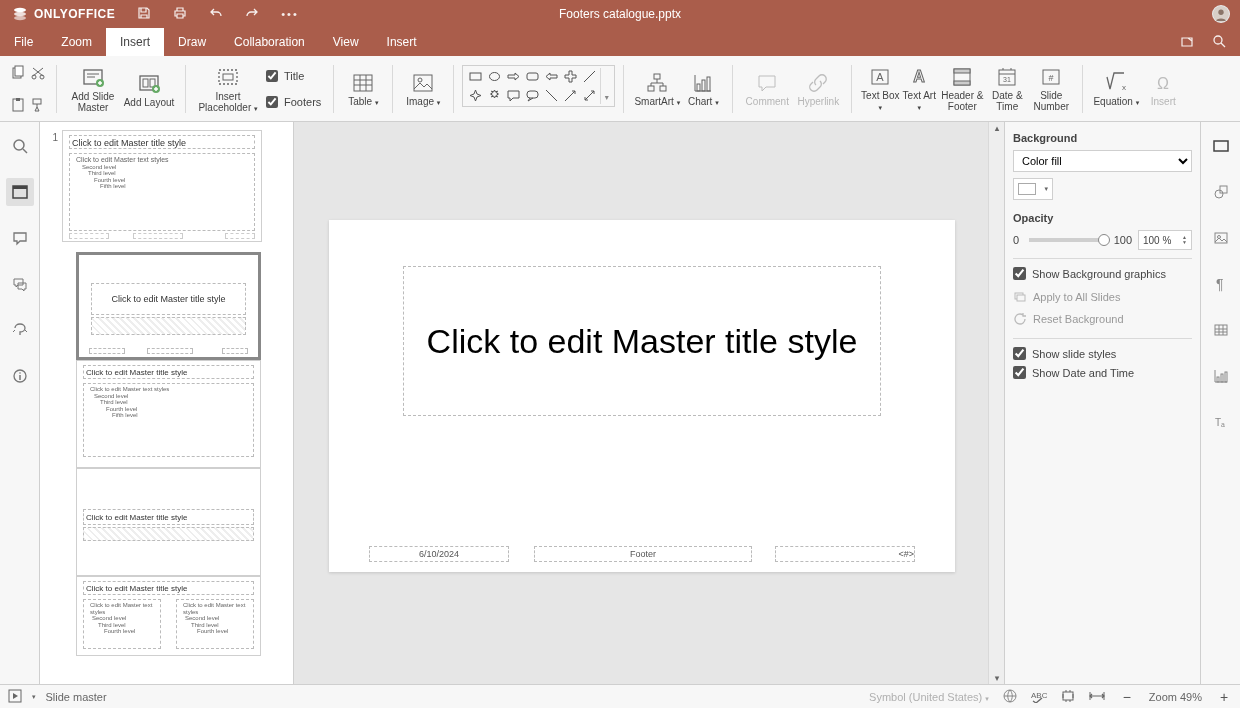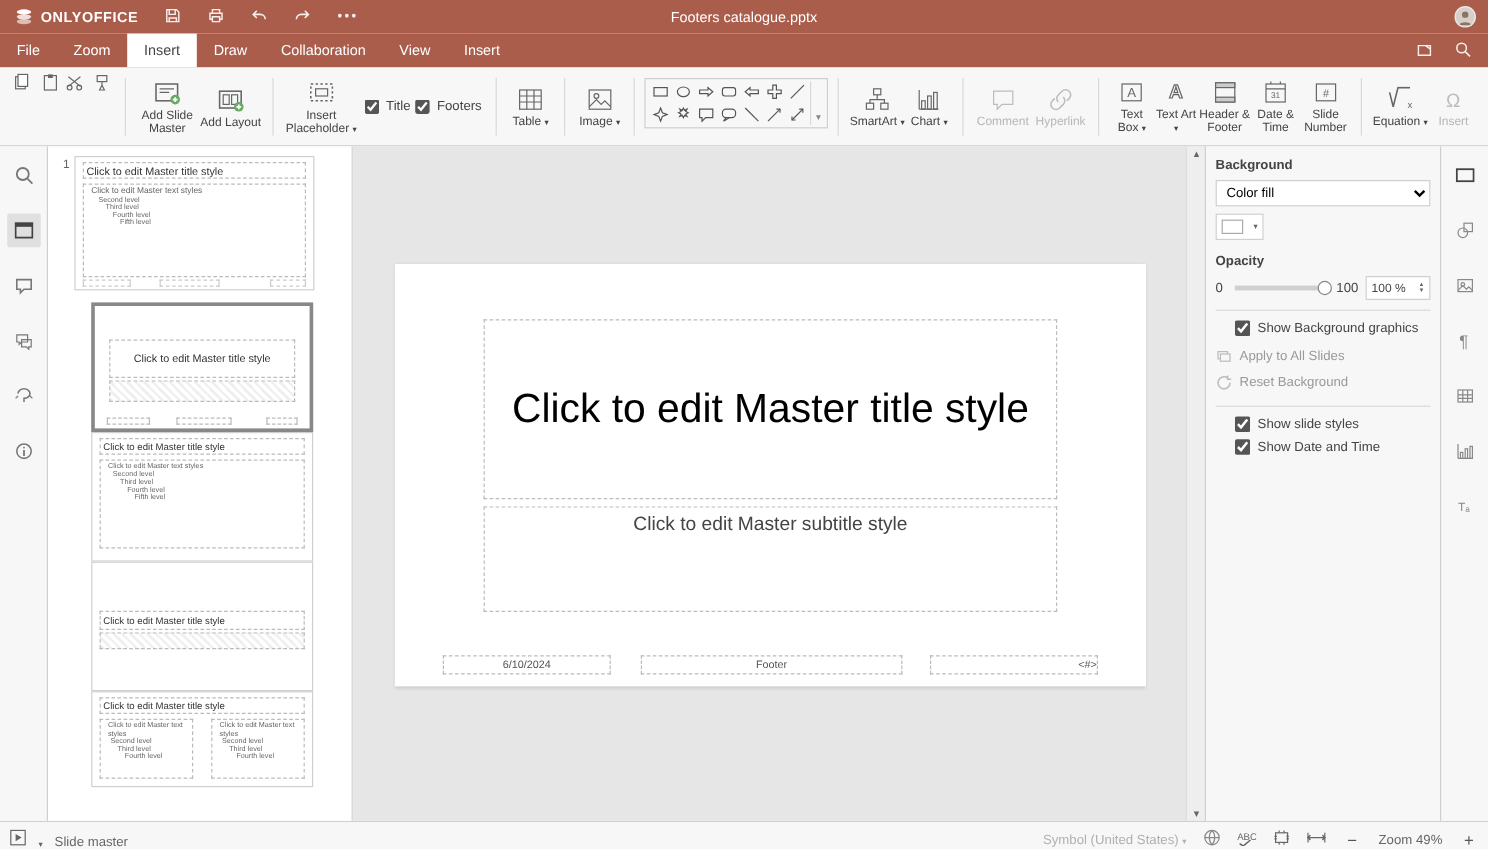--- a/index.html
+++ b/index.html
@@ -16,21 +16,21 @@
 
   
   .menubar { height: 28px; background: #aa5d4b; display: flex; align-items: stretch; color: #fff; position: relative; }
   .menubar .item { padding: 0 14px; display: flex; align-items: center; font-size: 12px; cursor: pointer; }
   .menubar .item.active { background: #fff; color: #444; }
   .menubar .right-icons { margin-left: auto; display: flex; align-items: center; gap: 18px; padding-right: 14px; opacity: 0.9; }
 
   
   .ribbon { height: 66px; background: #f7f7f7; border-bottom: 1px solid #cfcfcf; display: flex; align-items: stretch; padding: 3px 8px 2px 8px; }
   .ribbon .sep { width: 1px; background: #d9d9d9; margin: 6px 8px; }
-  .ribbon .col { display: flex; justify-content: space-around; height: 100%; gap: 4px; }
+  .ribbon .col { display: flex; flex-direction: column; justify-content: space-around; height: 100%; gap: 4px; }
   .ribbon .big { display: flex; flex-direction: column; align-items: center; justify-content: center; width: 56px; height: 100%; gap: 2px; cursor: pointer; }
   .ribbon .big .lbl { font-size: 10px; text-align: center; line-height: 1.1; color: #444; }
   .ribbon .big.disabled .lbl { color: #b6b6b6; }
   .ribbon .big.disabled svg { opacity: 0.4; }
   .ribbon .chk { display: flex; align-items: center; gap: 6px; font-size: 11px; cursor: pointer; }
   .ribbon .chk input { width: 12px; height: 12px; }
   .ribbon .iconbtn { width: 20px; height: 20px; display:flex; align-items:center; justify-content:center; cursor:pointer; color:#555;}
   .shape-grid { display: grid; grid-template-columns: repeat(7, 17px); grid-template-rows: repeat(2, 17px); gap: 2px; padding: 2px; }
   .shape-grid span { display:flex; align-items:center; justify-content:center; color:#555; font-size:12px;}
   .shape-wrap { border:1px solid #cfcfcf; height: 42px; display:flex; align-items:center; padding:2px; margin-top:6px;}
@@ -64,34 +64,34 @@
   .msub { top:202px; left:74px; right:74px; height:88px; font-size:16px; align-items:flex-start !important; padding-top:6px;}
   .footerbox { bottom:10px; height:16px; font-size:9px; color:#555;}
 
   
   .props { width: 196px; background:#f7f7f7; border-left:1px solid #cfcfcf; padding:10px 8px; font-size:11px; color:#444;}
   .props .hdr { font-weight:bold; font-size:11px; margin-bottom:6px;}
   .props select, .props .colorbtn { width:100%; height:22px; border:1px solid #cfcfcf; background:#fff; font-size:11px; padding:2px 4px;}
   .props .colorbtn { width:40px; display:flex; align-items:center; justify-content:space-between; padding:0 4px; margin-top:6px; cursor:pointer;}
   .props .colorbtn .sw { width:18px; height:12px; background:#fff; border:1px solid #aaa;}
   .props .row { display:flex; align-items:center; gap:6px; margin:6px 0;}
-  .props .row.chk { cursor:pointer;margin-left:16px;}
+  .props .row.chk { cursor:pointer;}
   .props .slider { flex:1; height:4px; background:#cfcfcf; position:relative; margin:0 4px;}
   .props .slider .knob { position:absolute; right:-6px; top:-4px; width:12px; height:12px; border:1px solid #888; border-radius:50%; background:#fff;}
   .props .spin { width:54px; height:20px; border:1px solid #cfcfcf; background:#fff; display:flex; align-items:center; justify-content:space-between; padding:0 4px; font-size:10px;}
   .props hr { border:none; border-top:1px solid #d9d9d9; margin:8px 0;}
   .props .action { display:flex; align-items:center; gap:6px; color:#999; padding:4px 0; cursor:default;}
 
   
   .rvb { width: 40px; background:#f7f7f7; border-left:1px solid #cfcfcf; display:flex; flex-direction:column; align-items:center; padding-top:10px; gap:18px;}
   .rvb .ic { width:28px; height:28px; display:flex; align-items:center; justify-content:center; color:#888; cursor:pointer;}
   .rvb .ic.active { color:#444;}
 
   
-  .status { height:24px; border-top:1px solid #cfcfcf; background:#f7f7f7; display:flex; align-items:flex-end; padding:0 8px; font-size:11px; color:#666; gap:10px;}
+  .status { height:24px; border-top:1px solid #cfcfcf; background:#f7f7f7; display:flex; align-items:center; padding:0 8px; font-size:11px; color:#666; gap:10px;}
   .status .right { margin-left:auto; display:flex; align-items:center; gap:14px;}
   .status .lang { color:#b0b0b0;}
   .status .zbtn { width:16px; height:16px; display:flex; align-items:center; justify-content:center; cursor:pointer; color:#555; font-size:14px;}
   input[type=checkbox]{accent-color:#555;}
   .ruler-gap { width:14px; background:#eee; border-left:1px solid #d9d9d9; border-right:1px solid #d9d9d9;}
 </style>
 </head>
 <body>
 
 <div class="titlebar">
@@ -510,21 +510,20 @@
         <div class="tiny" style="padding-left:12px;">Third level</div>
         <div class="tiny" style="padding-left:18px;">Fourth level</div>
       </div>
     </div>
   </div>
 
   <div class="editor">
     <div style="flex:1; position:relative;">
       <div class="slide-canvas">
         <div class="mph mtitle">Click to edit Master title style</div>
-        <div class="mph msub">Click to edit Master subtitle style</div>
         <div class="mph footerbox" style="left:40px;width:140px;">6/10/2024</div>
         <div class="mph footerbox" style="left:205px;width:218px;">Footer</div>
         <div class="mph footerbox" style="right:40px;width:140px;justify-content:flex-end;">&lt;#&gt;</div>
       </div>
     </div>
     <div class="ruler-gap"></div>
     <div class="scroll-v">
       <div class="arrow" style="position:absolute;top:0;left:2px;">▴</div>
       <div class="arrow" style="position:absolute;bottom:0;left:2px;">▾</div>
     </div>

